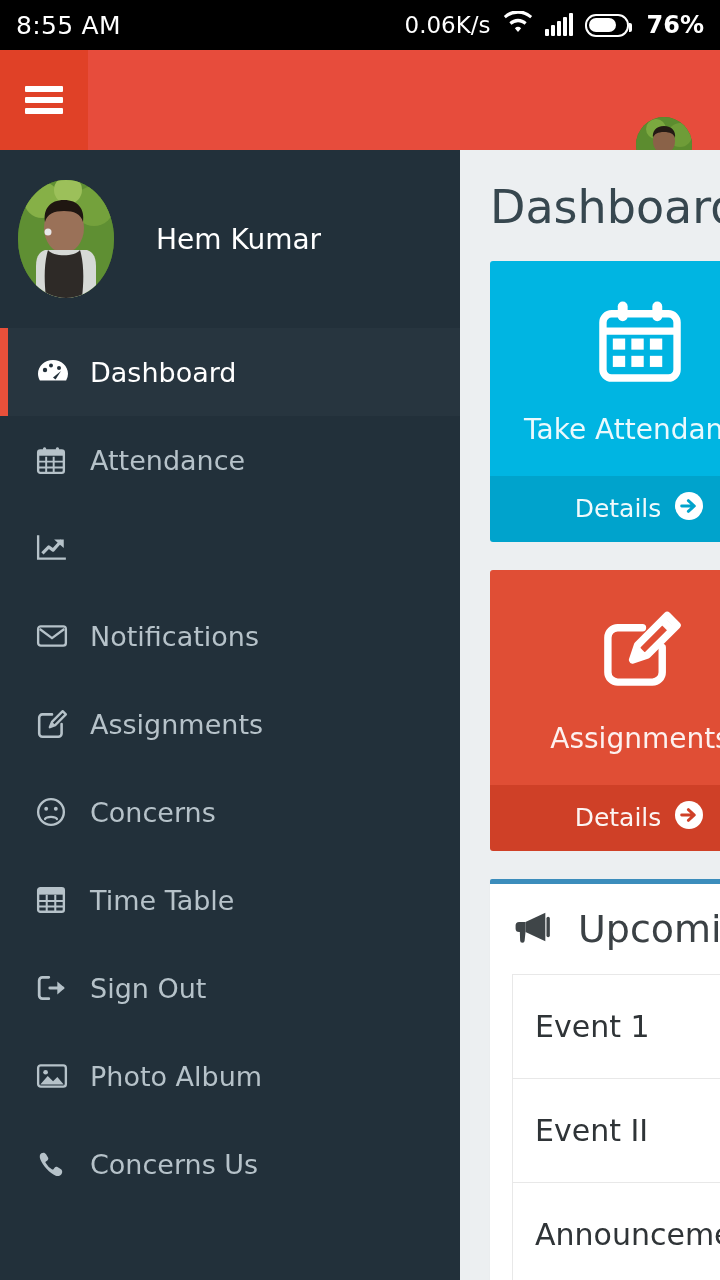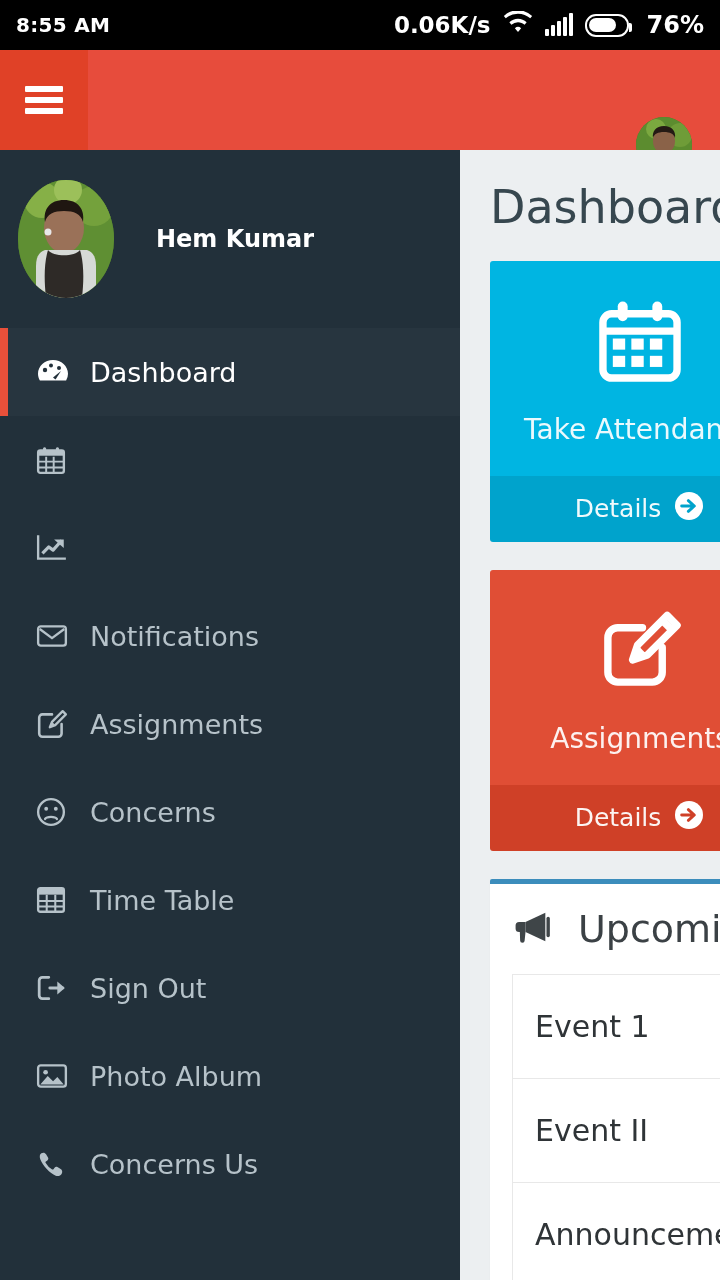--- a/index.html
+++ b/index.html
@@ -11,23 +11,23 @@
   }
   .screen { position:relative; width:720px; height:1280px; overflow:hidden; }
 
   
   .statusbar {
     position:absolute; top:0; left:0; width:720px; height:50px;
     background:#000; color:#fff;
     display:flex; align-items:center; justify-content:space-between;
     padding:0 16px;
   }
-  .status-time { font-size:20px; font-weight:bold; letter-spacing:.3px; }
+  .status-time { font-size:25px; font-weight:normal; letter-spacing:.3px; }
   .status-right { display:flex; align-items:center; gap:12px; }
-  .net-speed { font-size:23px; font-weight:bold; }
+  .net-speed { font-size:23px; font-weight:normal; }
   .wifi-icon { display:block; }
   .signal-bars { display:flex; align-items:flex-end; gap:2px; height:22px; }
   .signal-bars i { display:block; width:4px; background:#fff; border-radius:1px; }
   .signal-bars i:nth-child(1){ height:7px; }
   .signal-bars i:nth-child(2){ height:11px; }
   .signal-bars i:nth-child(3){ height:15px; }
   .signal-bars i:nth-child(4){ height:19px; }
   .signal-bars i:nth-child(5){ height:23px; }
   .battery {
     width:44px; height:23px; border:2.5px solid #fff; border-radius:11px;
@@ -68,21 +68,21 @@
     z-index:5;
   }
   .drawer-header {
     height:178px; display:flex; align-items:center; padding-left:18px;
   }
   .drawer-avatar {
     width:96px; height:118px; border-radius:50%;
     overflow:hidden; background:#4b7a2a; flex:none;
   }
   .drawer-name {
-    margin-left:42px; color:#fff; font-size:24px; font-weight:bold;
+    margin-left:42px; color:#fff; font-size:28px; font-weight:normal;
     font-family:"DejaVu Sans", sans-serif;
   }
   .nav { }
   .nav-item {
     position:relative; height:88px;
     display:flex; align-items:center; padding-left:36px;
     color:#b6c2c9; font-size:27px; cursor:pointer;
   }
   .nav-item .nav-icon {
     width:42px; display:flex; align-items:center; justify-content:flex-start;
@@ -236,20 +236,21 @@
       <div class="nav-item">
         <span class="nav-icon">
           <svg width="30" height="30" viewBox="0 0 28 28">
             <rect x="2" y="5" width="24" height="21" rx="2" fill="none" stroke="#b6c2c9" stroke-width="2.2"></rect>
             <rect x="2" y="5" width="24" height="5" fill="#b6c2c9"></rect>
             <rect x="6.5" y="2" width="3" height="6" rx="1.4" fill="#b6c2c9"></rect>
             <rect x="18.5" y="2" width="3" height="6" rx="1.4" fill="#b6c2c9"></rect>
             <path d="M9.5 11v15M16.5 11v15M2 15.5h24M2 21h24" stroke="#b6c2c9" stroke-width="1.8"></path>
           </svg>
         </span>
+        <span class="nav-label">Attendance</span>
       </div>
 
       <div class="nav-item">
         <span class="nav-icon">
           <svg width="32" height="30" viewBox="0 0 30 28">
             <path d="M2 2v22h26" stroke="#b6c2c9" stroke-width="2.2" fill="none"></path>
             <path d="M6 19l6-6 4 3 8-9" stroke="#b6c2c9" stroke-width="3" fill="none" stroke-linejoin="round"></path>
             <path d="M17 6h9v8z" fill="#b6c2c9"></path>
           </svg>
         </span>

